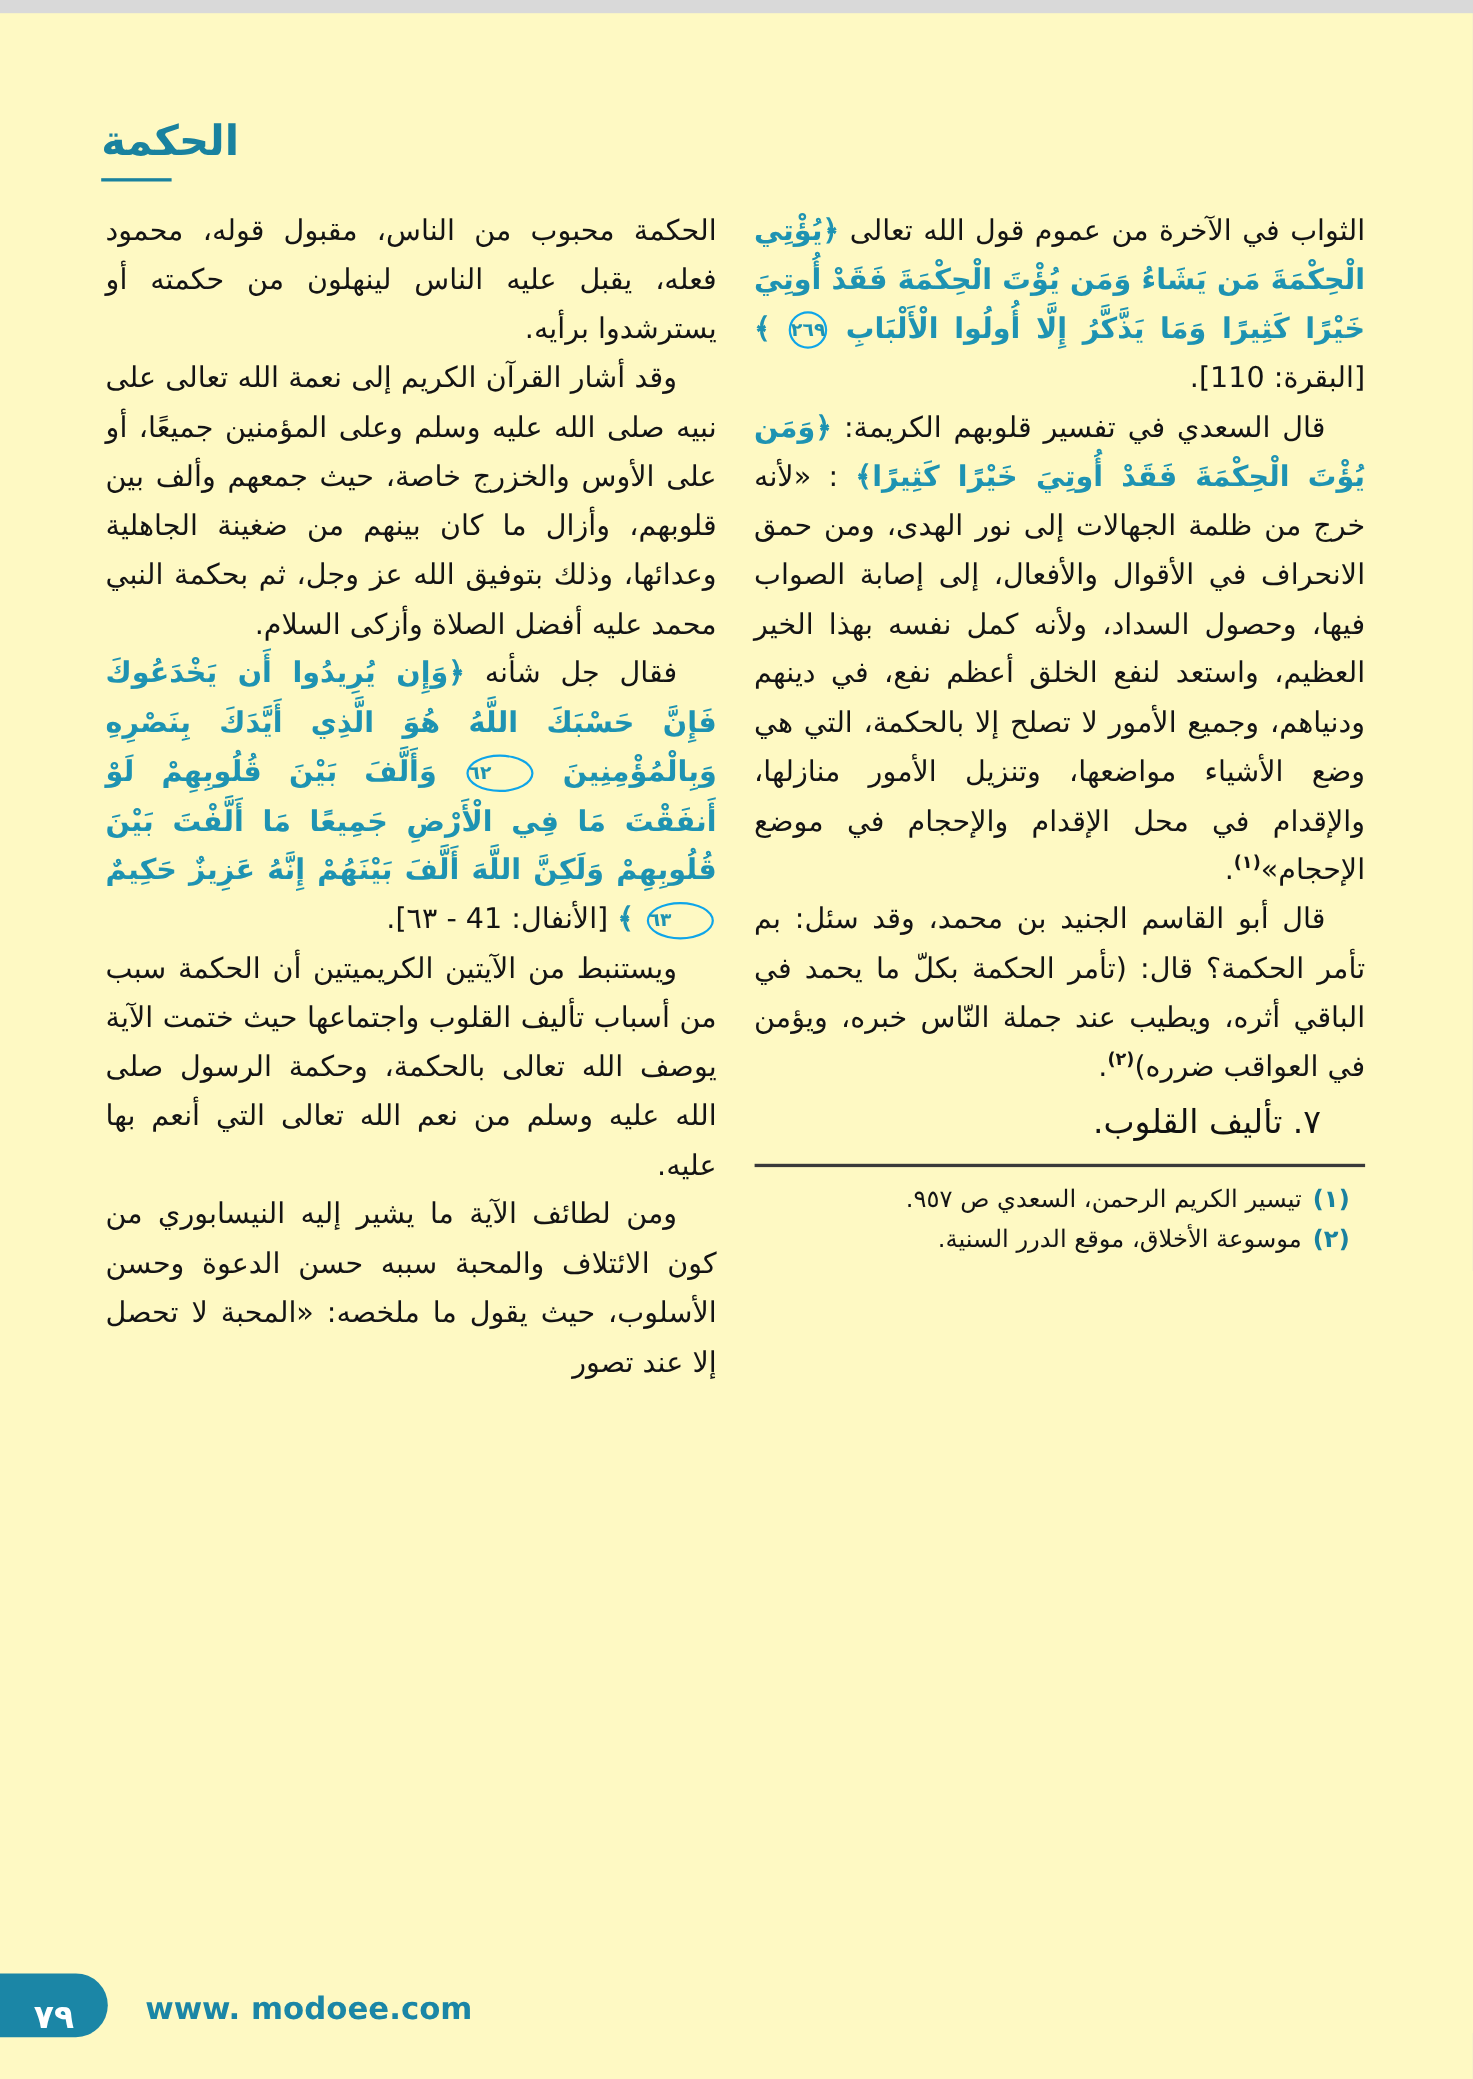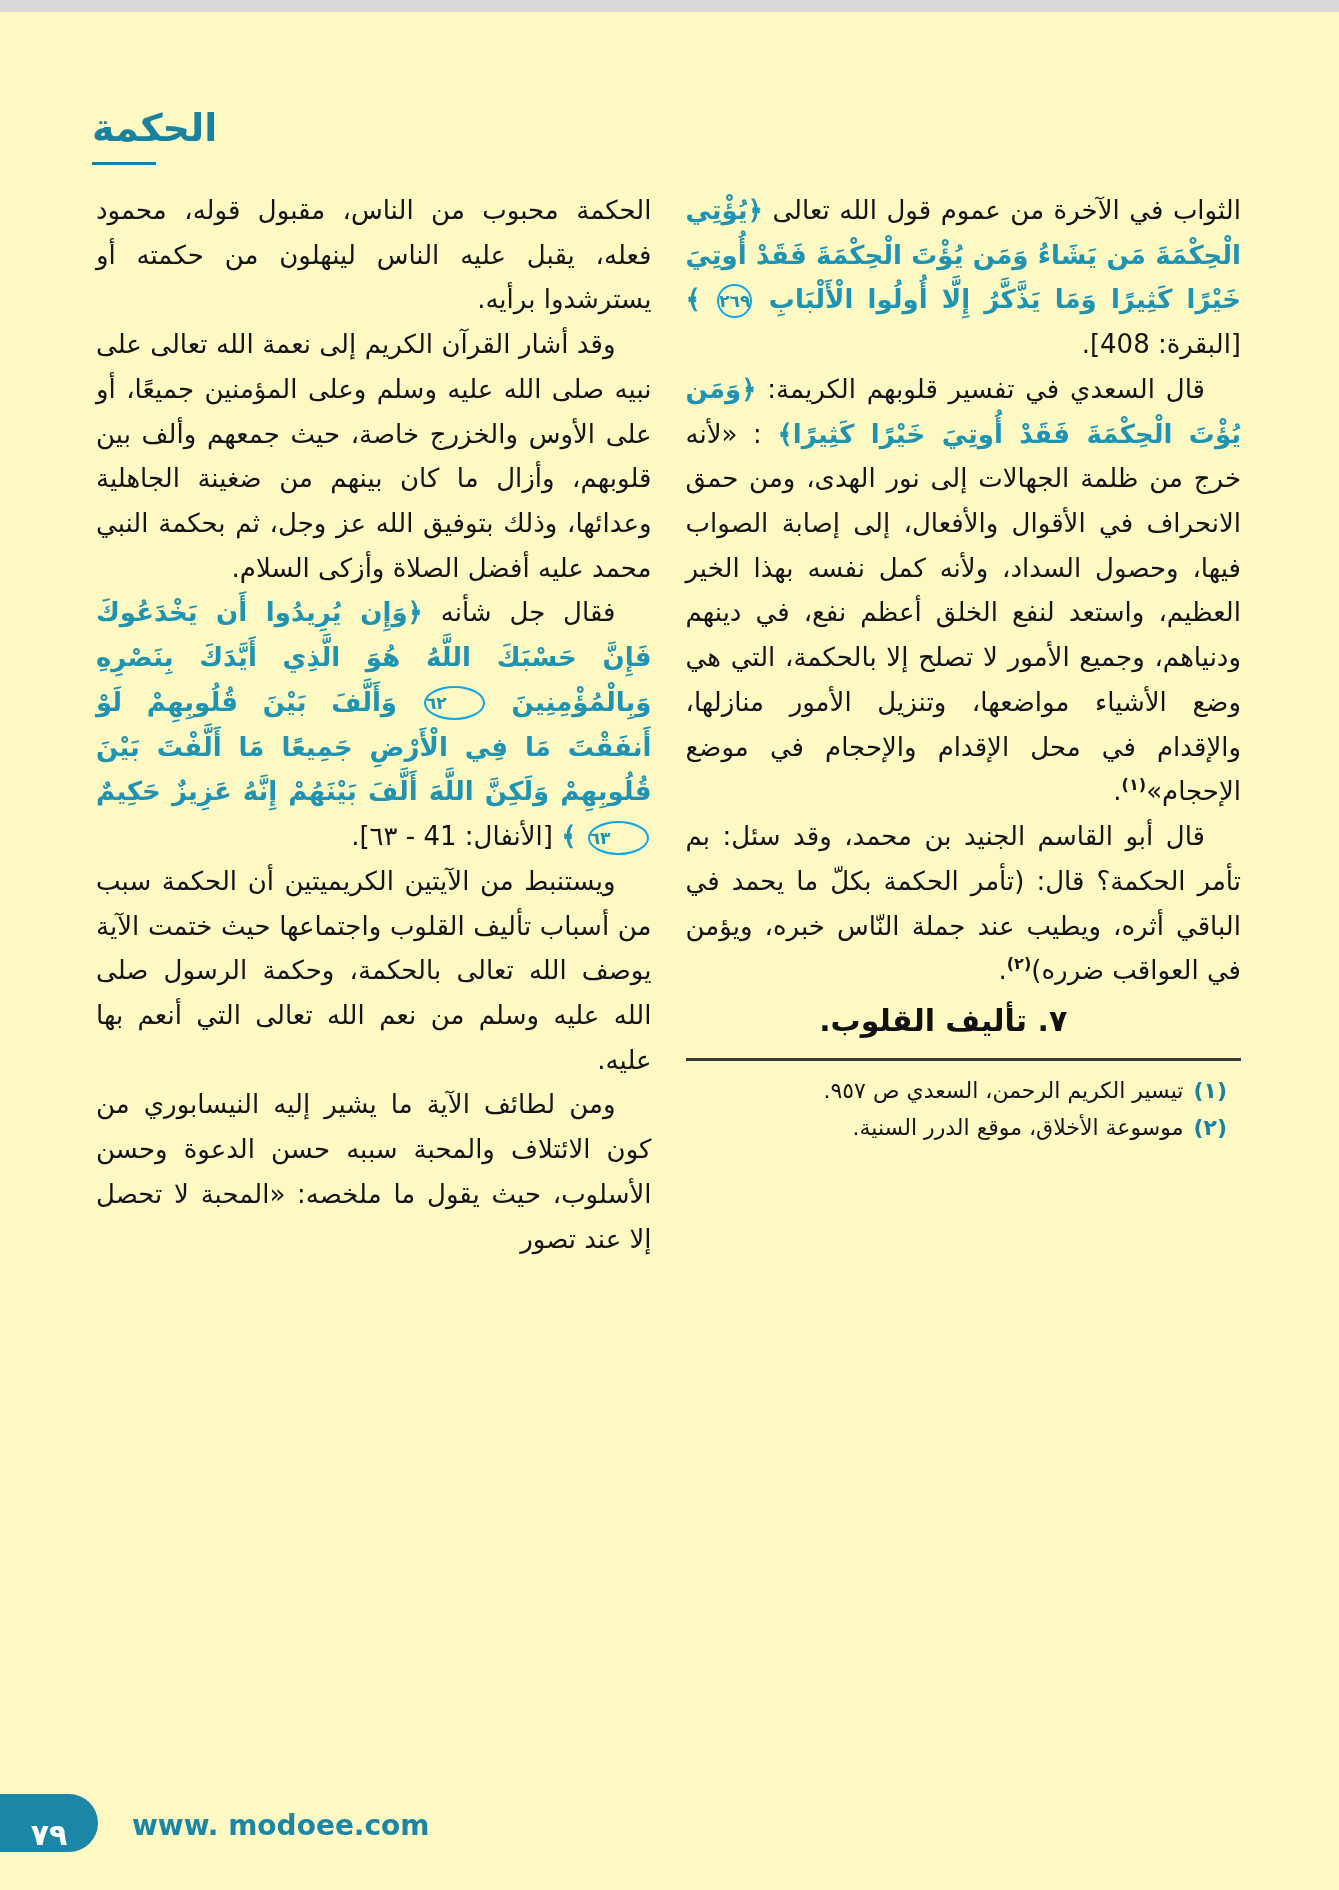--- a/index.html
+++ b/index.html
@@ -44,22 +44,22 @@
     border:2px solid #0ea5e9;border-radius:50%;
     text-align:center;font-size:17px;color:#1e93b2;
     font-weight:bold;vertical-align:middle;margin:0 3px;
     box-sizing:border-box;
   }
   .fn-mark{
     font-size:0.62em;vertical-align:super;color:#141414;font-weight:bold;
   }
   .heading{
     margin:10px 0 8px 0;
-    font-size:30px;font-weight:bold;color:#111;
-    text-indent:40px;text-align:center;
+    font-size:30px;font-weight:normal;color:#111;
+    text-indent:40px;text-align:right;
   }
   .footnotes{
     margin-top:20px;
     border-top:3px solid #3a3a3a;
     padding-top:12px;
     font-size:22px;
   }
   .fn-row{display:flex;gap:10px;line-height:1.6;margin:0 14px 2px 0;}
   .fn-num{color:#19829f;font-weight:bold;white-space:nowrap;}
   
@@ -87,21 +87,21 @@
 
   <main class="columns">
 
     <section class="col">
 
       <p>
         <span class="t">الثواب في الآخرة من عموم قول الله تعالى</span>
         <span class="quran">﴿يُؤْتِي الْحِكْمَةَ مَن يَشَاءُ وَمَن يُؤْتَ الْحِكْمَةَ فَقَدْ أُوتِيَ خَيْرًا كَثِيرًا وَمَا يَذَّكَّرُ إِلَّا أُولُوا الْأَلْبَابِ</span>
         <span class="ayah">٢٦٩</span>
         <span class="quran">﴾</span>
-        <span class="t">[البقرة: 408].</span>
+        <span class="t">[البقرة: 110].</span>
       </p>
 
       <p class="indent">
         <span class="t">قال السعدي في تفسير قلوبهم الكريمة:</span>
         <span class="quran">﴿وَمَن يُؤْتَ الْحِكْمَةَ فَقَدْ أُوتِيَ خَيْرًا كَثِيرًا﴾</span>
         <span class="t">: «لأنه خرج من ظلمة الجهالات إلى نور الهدى، ومن حمق الانحراف في الأقوال والأفعال، إلى إصابة الصواب فيها، وحصول السداد، ولأنه كمل نفسه بهذا الخير العظيم، واستعد لنفع الخلق أعظم نفع، في دينهم ودنياهم، وجميع الأمور لا تصلح إلا بالحكمة، التي هي وضع الأشياء مواضعها، وتنزيل الأمور منازلها، والإقدام في محل الإقدام والإحجام في موضع الإحجام»</span><sup class="fn-mark">(١)</sup><span class="t">.</span>
       </p>
 
       <p class="indent">
         <span class="t">قال أبو القاسم الجنيد بن محمد، وقد سئل: بم تأمر الحكمة؟ قال: (تأمر الحكمة بكلّ ما يحمد في الباقي أثره، ويطيب عند جملة النّاس خبره، ويؤمن في العواقب ضرره)</span><sup class="fn-mark">(٢)</sup><span class="t">.</span>

